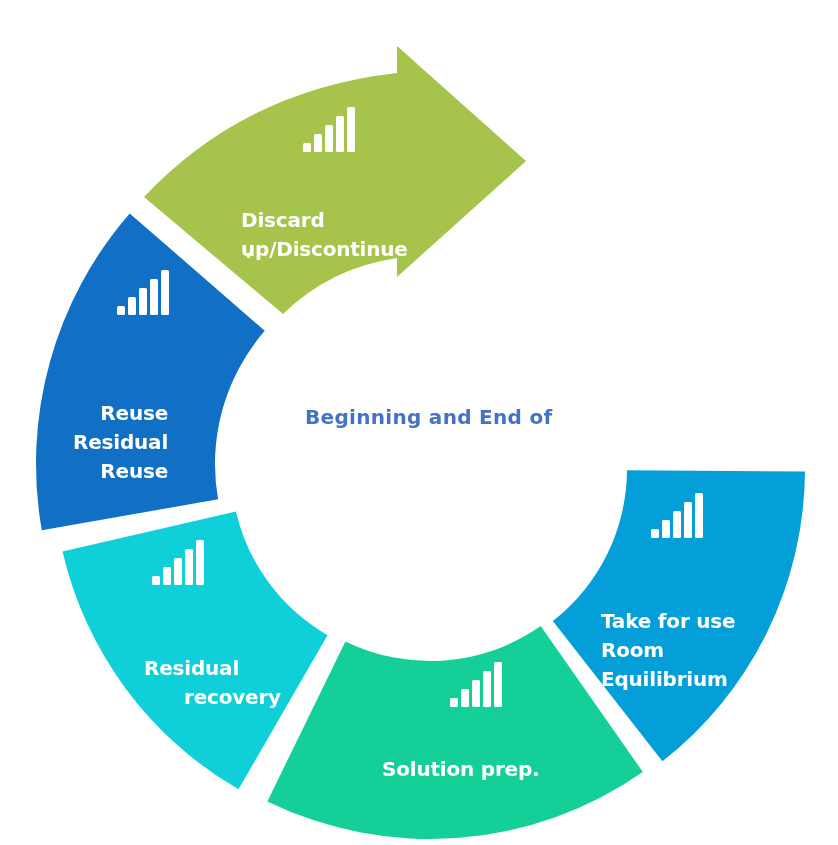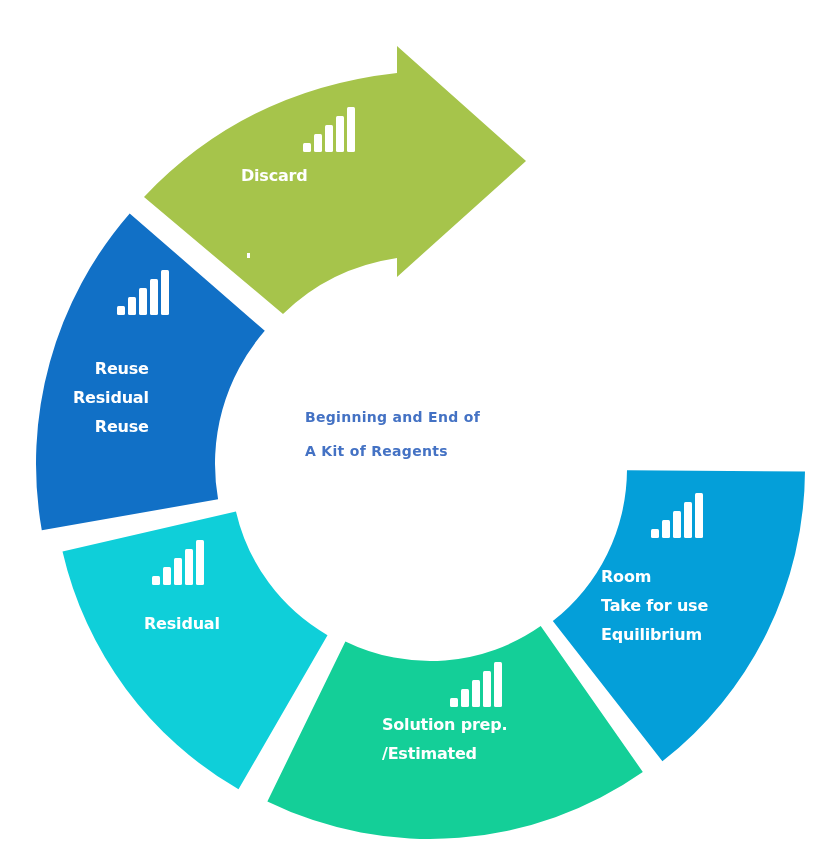--- a/index.html
+++ b/index.html
@@ -3,32 +3,33 @@
 <meta charset="utf-8">
 <style>
   html, body { margin: 0; padding: 0; background: #ffffff; }
   body { width: 838px; height: 845px; position: relative; overflow: hidden;
          font-family: "DejaVu Sans", "Liberation Sans", sans-serif; }
   #diagram { position: absolute; left: 0; top: 0; width: 838px; height: 845px; }
   .seg-label {
     position: absolute;
     color: #ffffff;
     font-weight: bold;
-    font-size: 16px;
+    font-size: 20px;
     line-height: 29px;
     white-space: nowrap;
     letter-spacing: -0.2px;
+    margin-top: 45px;
   }
   .seg-label span { display: block; }
   .center-title {
     position: absolute;
     left: 305px; top: 400px;
     color: #4472C4;
     font-weight: bold;
-    font-size: 14px;
+    font-size: 20px;
     line-height: 34px;
     white-space: nowrap;
     letter-spacing: 0.3px;
   }
   .center-title span { display: block; }
   .trunc-dot { position: absolute; width: 3px; height: 5px; background: #fff; }
 </style>
 </head>
 <body>
 
@@ -78,40 +79,40 @@
       <rect x="651" y="529" width="8" height="9" rx="1.5" fill="#ffffff"></rect>
       <rect x="662" y="520" width="8" height="18" rx="1.5" fill="#ffffff"></rect>
       <rect x="673" y="511" width="8" height="27" rx="1.5" fill="#ffffff"></rect>
       <rect x="684" y="502" width="8" height="36" rx="1.5" fill="#ffffff"></rect>
       <rect x="695" y="493" width="8" height="45" rx="1.5" fill="#ffffff"></rect>
     </g>
 </svg>
 
 <div class="center-title">
   <span>Beginning and End of</span>
-  <span>A Kit of Reagents</span>
 </div>
 
 <div class="seg-label" style="left:241px; top:161px;">
   <span>Discard</span>
+  <span>up/Discontinue</span>
 </div>
 <div class="trunc-dot" style="left:247px; top:253px;"></div>
 
 <div class="seg-label" style="left:73px; top:354px;text-align:right;">
   <span>Reuse</span>
   <span>Residual</span>
   <span>Reuse</span>
 </div>
 
 <div class="seg-label" style="left:144px; top:609px;">
   <span>Residual</span>
+  <span style="padding-left:40px;">recovery</span>
 </div>
 
 <div class="seg-label" style="left:382px; top:710px;">
   <span>Solution prep.</span>
-  <span>/Estimated</span>
 </div>
 
 <div class="seg-label" style="left:601px; top:562px;">
+  <span>Take for use</span>
   <span>Room</span>
-  <span>Take for use</span>
   <span>Equilibrium</span>
 </div>
 
 </body></html>

